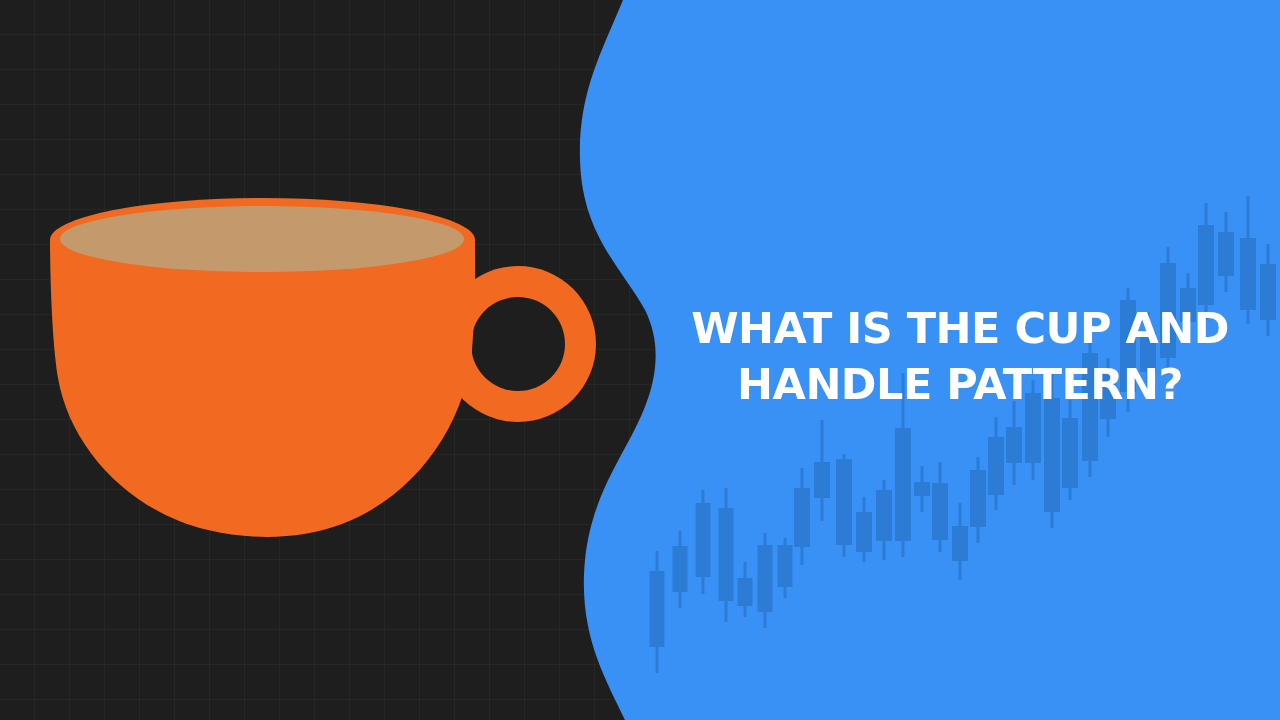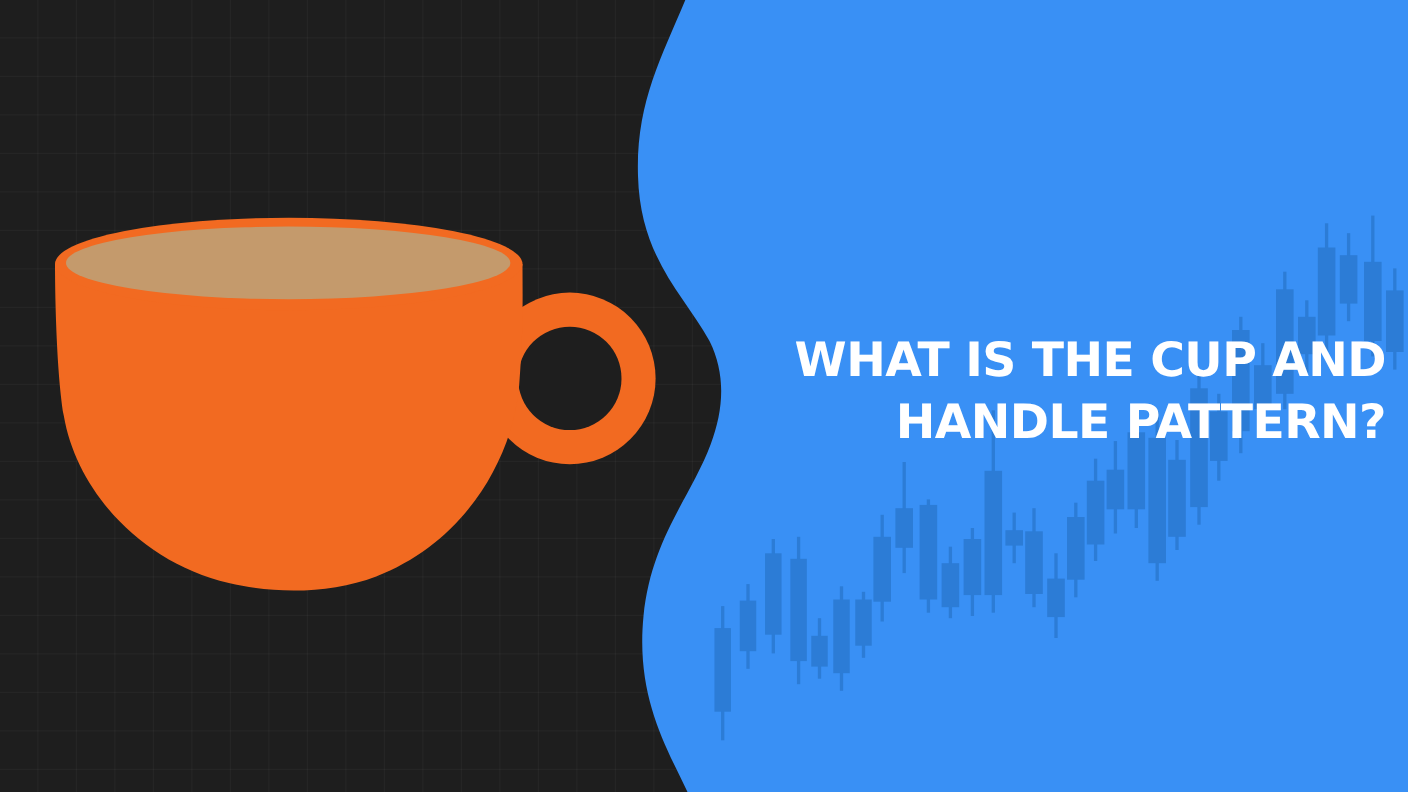--- a/index.html
+++ b/index.html
@@ -30,21 +30,21 @@
       linear-gradient(to bottom, rgba(255,255,255,0.035) 1px, transparent 1px);
     background-size: 35px 35px;
     background-position: -1px -1px;
     pointer-events: none;
   }
   #headline {
     position: absolute;
     left: 660px;
     top: 300px;
     width: 600px;
-    text-align: right;
+    text-align: center;
     color: #ffffff;
     font-family: "DejaVu Sans", "Liberation Sans", sans-serif;
     font-weight: bold;
     font-size: 43px;
     line-height: 56px;
     letter-spacing: -0.5px;
     text-transform: uppercase;
     white-space: pre-line;
     z-index: 30;
   }

